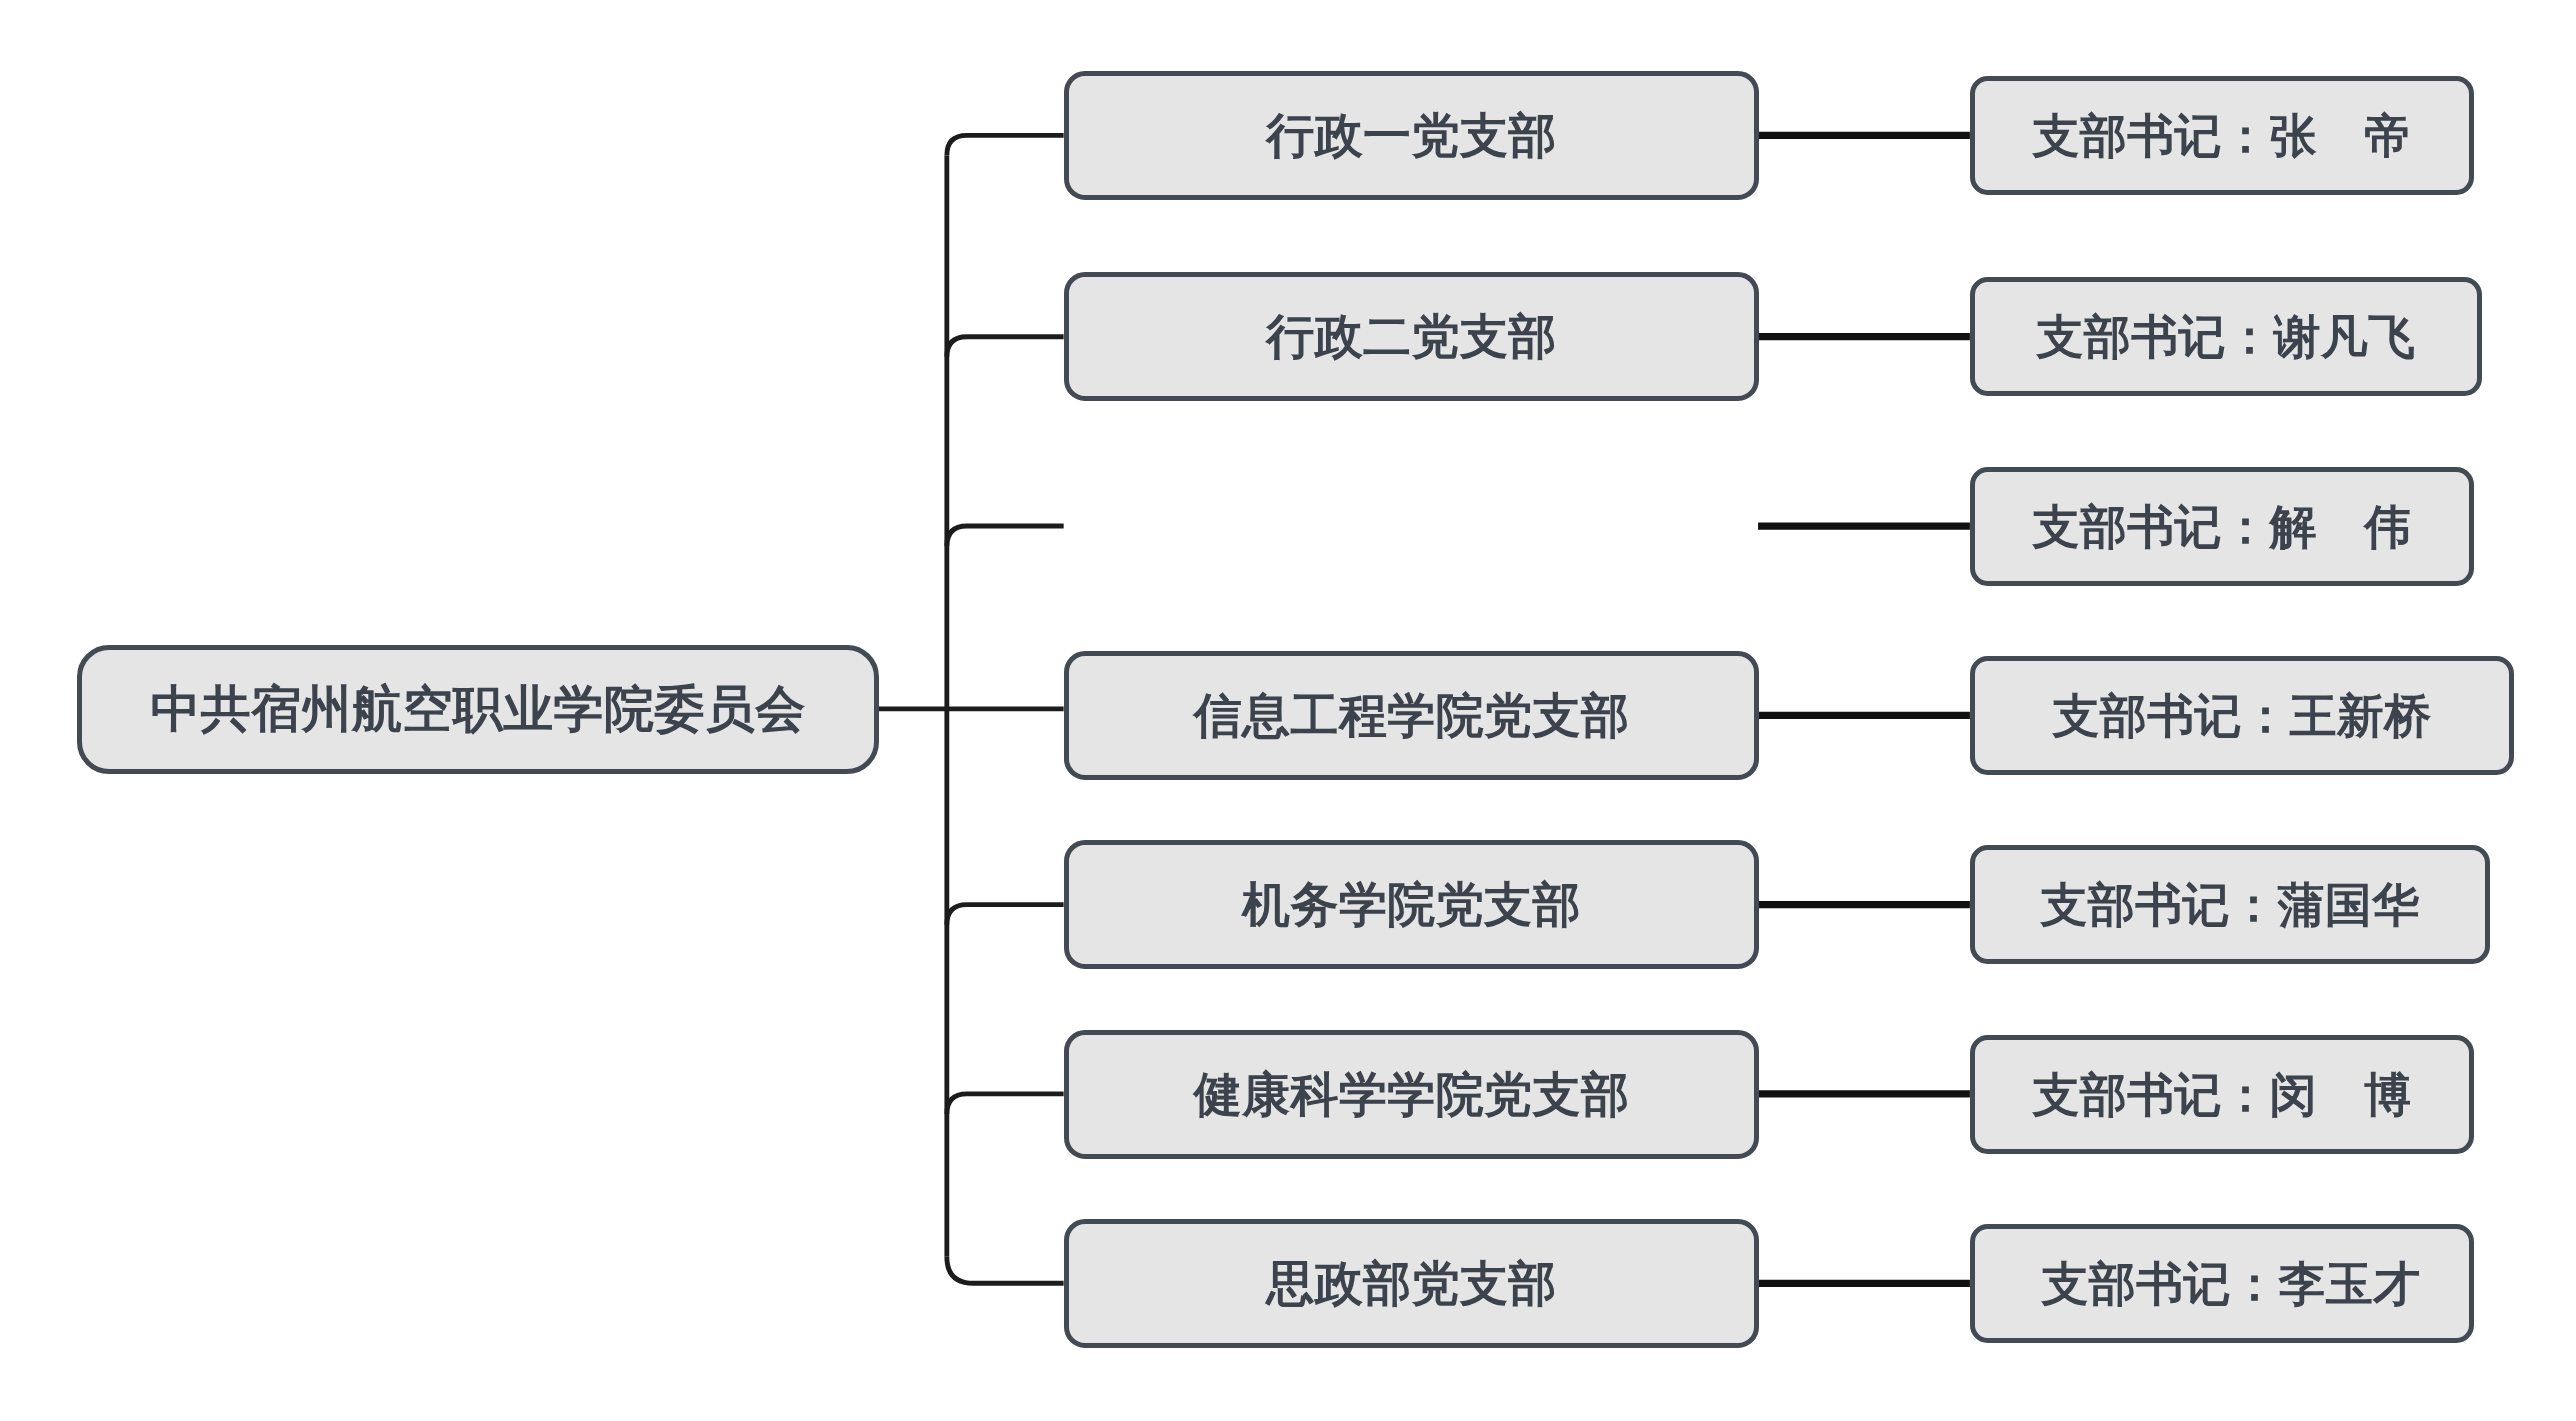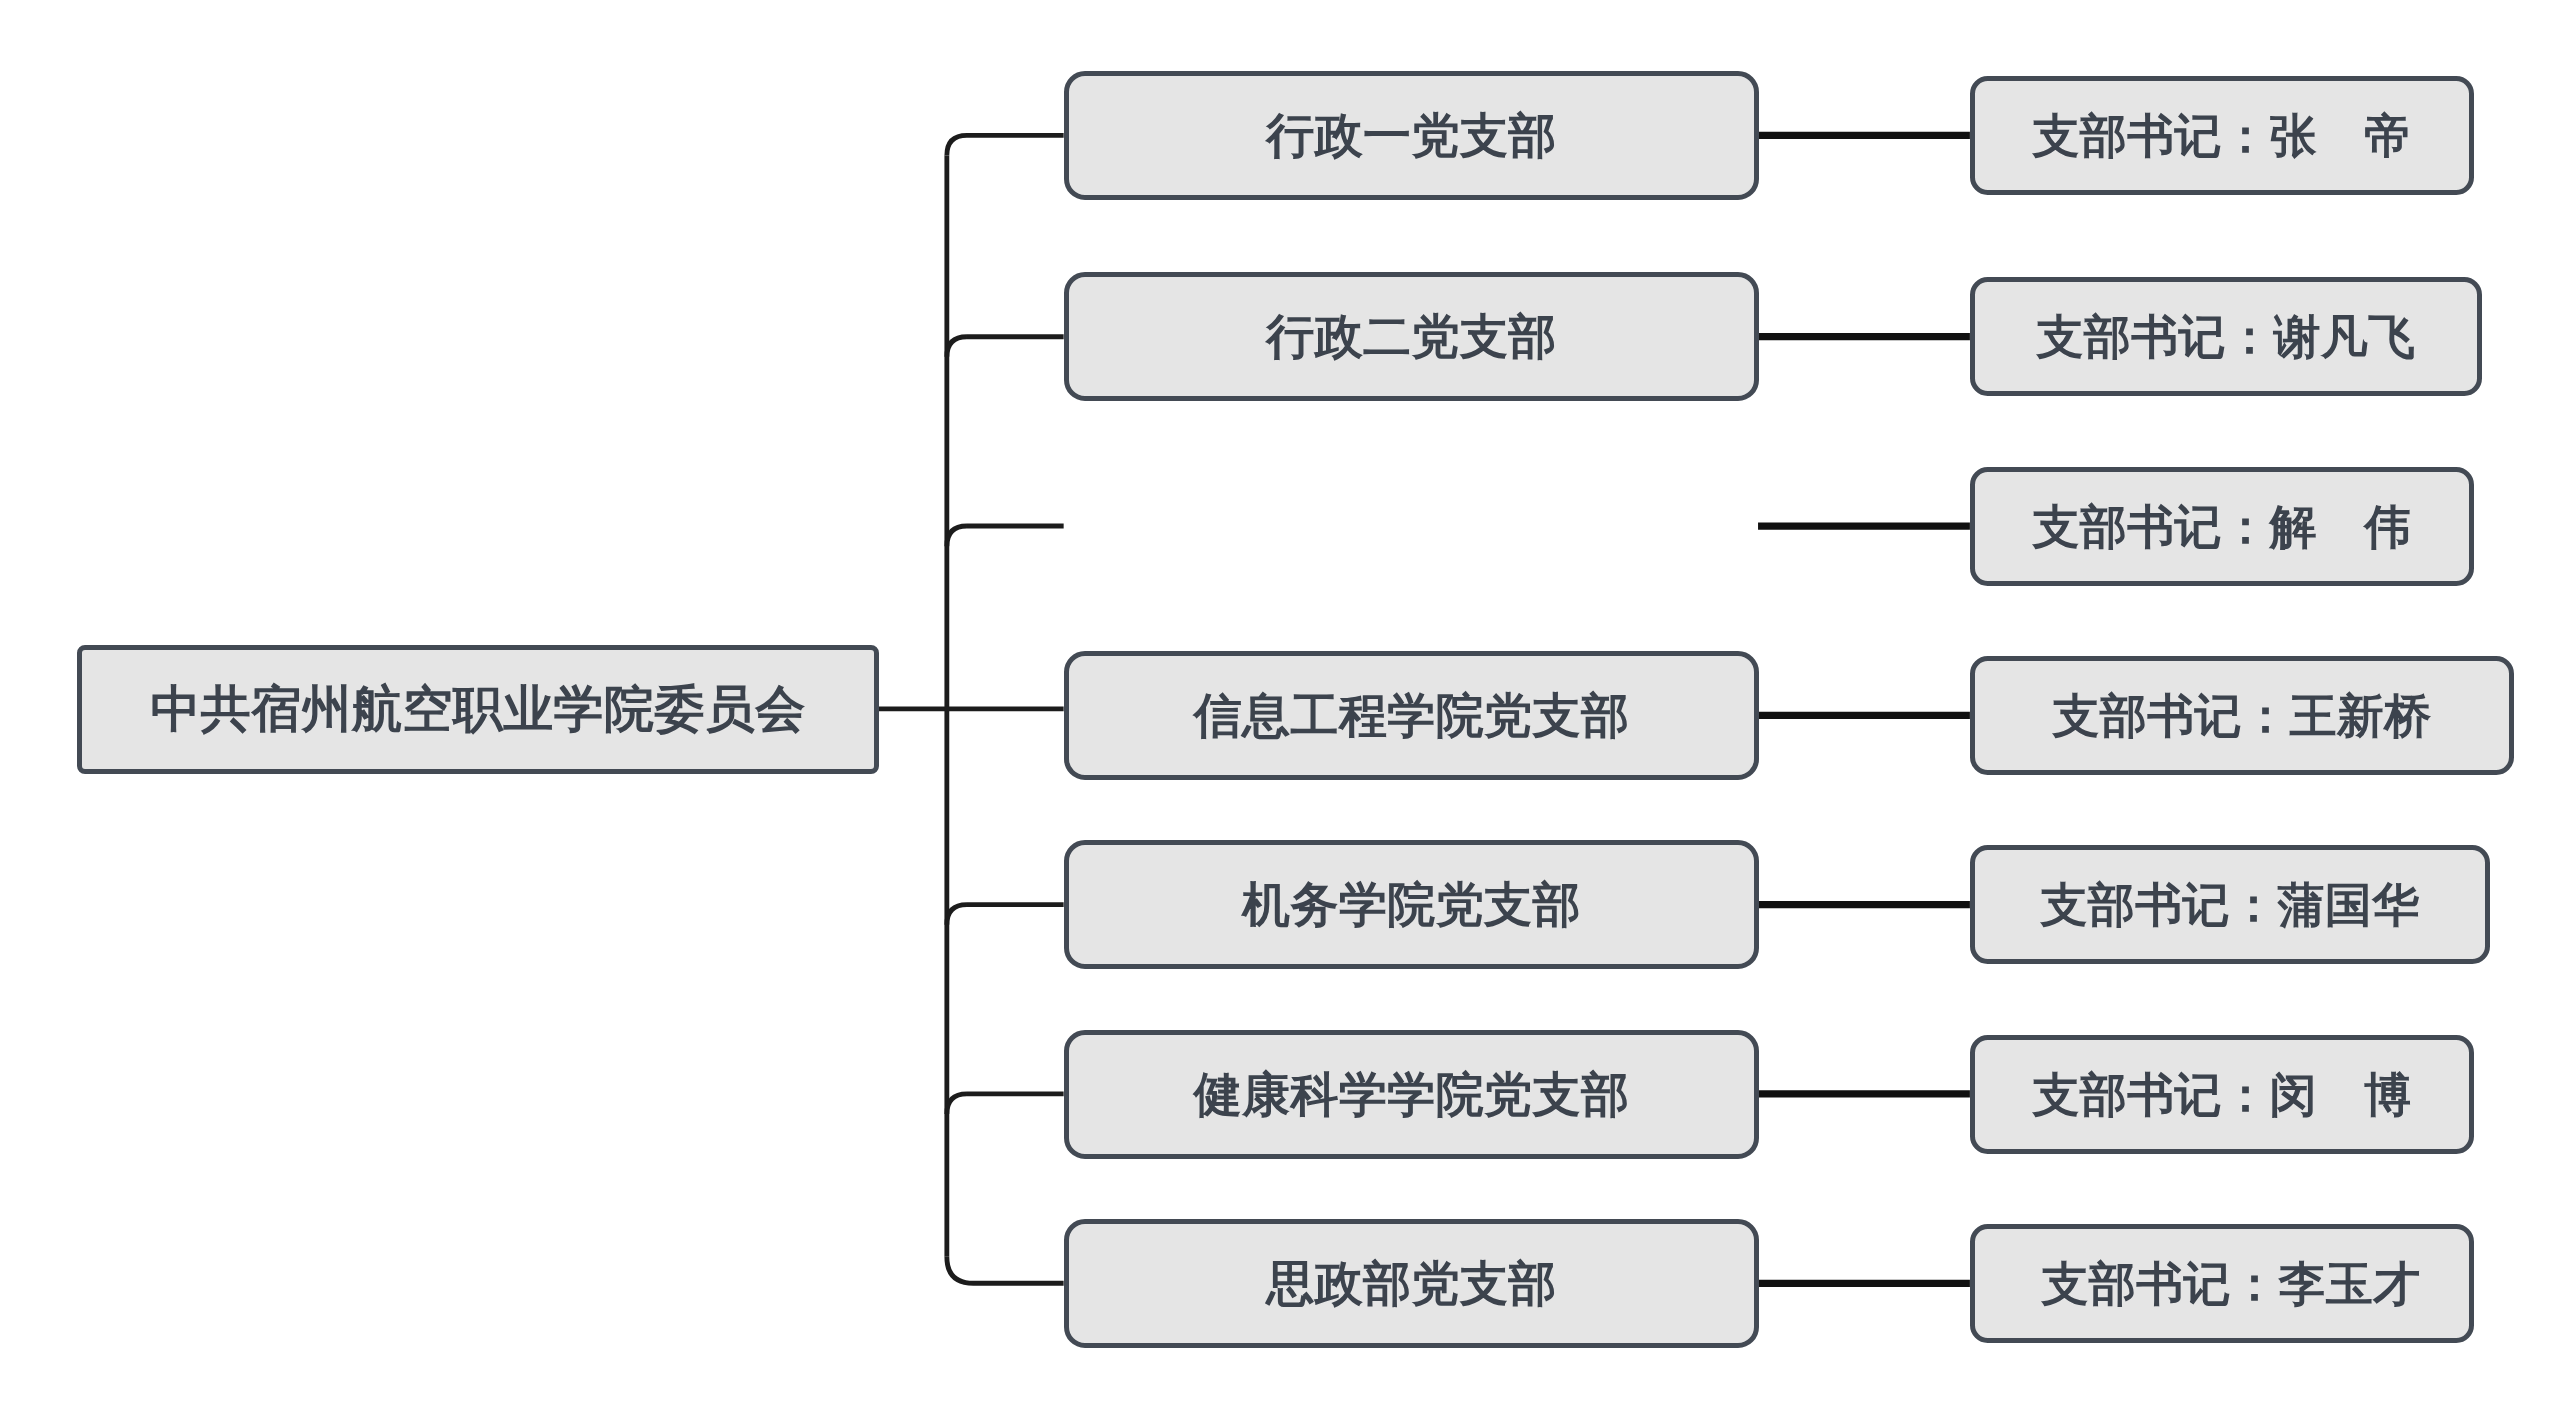--- a/index.html
+++ b/index.html
@@ -45,21 +45,21 @@
     font-weight: 700;
     line-height: 1.05;
     white-space: pre;
     letter-spacing: 0.4px;
   }
   .node.root {
     left: 77px;
     top: 645px;
     width: 802px;
     height: 129px;
-    border-radius: 8px;
+    border-radius: 32px;
   }
   .node.root .node-label { font-size: 50px; }
 
   .node.unit {
     left: 1064px;
     width: 695px;
     height: 129px;
     border-radius: 21px;
   }
   .node.unit .node-label { font-size: 48px; }

